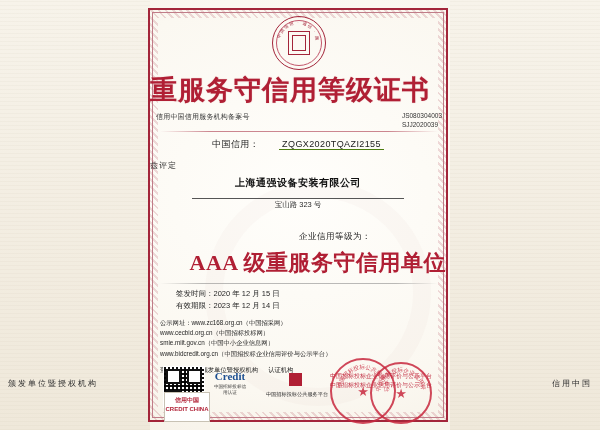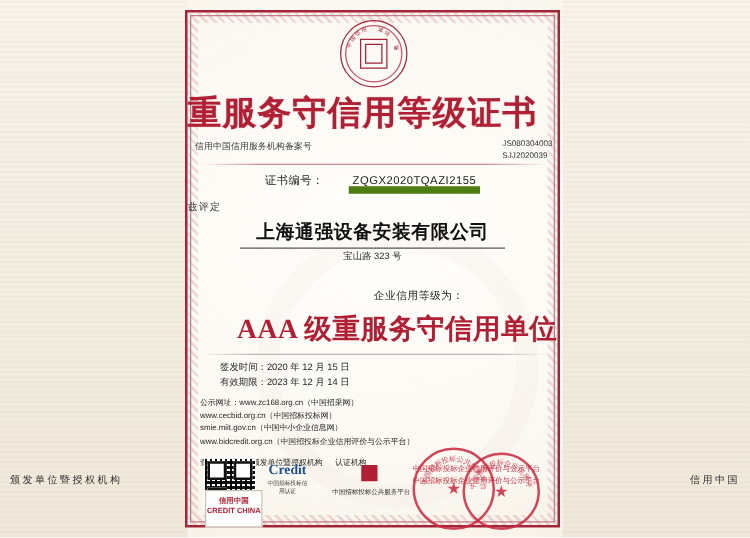--- a/index.html
+++ b/index.html
@@ -104,29 +104,29 @@
 
   .sep-line{
     position:absolute;left:160px;top:131px;width:278px;height:1px;
     background:linear-gradient(90deg,rgba(163,37,58,0) 0%,rgba(163,37,58,0.55) 18%,rgba(163,37,58,0.55) 82%,rgba(163,37,58,0) 100%);
   }
 
   .certno{
     position:absolute;left:150px;top:138px;width:296px;
     text-align:center;font-size:9px;color:#1b1b1b;letter-spacing:0.4px;
   }
-  .certno .val{border-bottom:6px solid #4d7c0f;padding:0 3px;margin-left:20px;}
+  .certno .val{border-bottom:1px solid #4d7c0f;padding:0 3px;margin-left:20px;}
 
   .award-label{
     position:absolute;left:150px;top:160px;width:296px;text-align:left;
     font-size:8px;color:#333;letter-spacing:1px;
   }
   .company{
     position:absolute;left:150px;top:176px;width:296px;text-align:center;
-    font-size:15px;font-weight:bold;color:#111;letter-spacing:0.5px;
+    font-size:10px;font-weight:bold;color:#111;letter-spacing:0.5px;
     font-family:"Liberation Serif", serif;
   }
   .company-line{
     position:absolute;left:192px;top:198px;width:212px;height:1px;background:#555;
   }
   .addr{
     position:absolute;left:150px;top:200px;width:296px;text-align:center;
     font-size:7.5px;color:#2b2b2b;
   }
   .grade-label{
@@ -269,21 +269,21 @@
     <div class="subtitle-left">信用中国信用服务机构备案号</div>
     <div class="subtitle-right">
       <div>JS080304003</div>
       <div>SJJ2020039</div>
     </div>
   </div>
 
   <div class="sep-line"></div>
 
   <div class="certno">
-    <span>证书编号：</span><span class="val">ZQGX2020TQAZI2155</span>
+    <span>中国信用：</span><span class="val">ZQGX2020TQAZI2155</span>
   </div>
 
   <div class="award-label">兹评定</div>
   <div class="company">上海通强设备安装有限公司</div>
   <div class="company-line"></div>
   <div class="addr">宝山路 323 号</div>
 
   <div class="grade-label">企业信用等级为：</div>
   <div class="grade">AAA 级重服务守信用单位</div>
 

